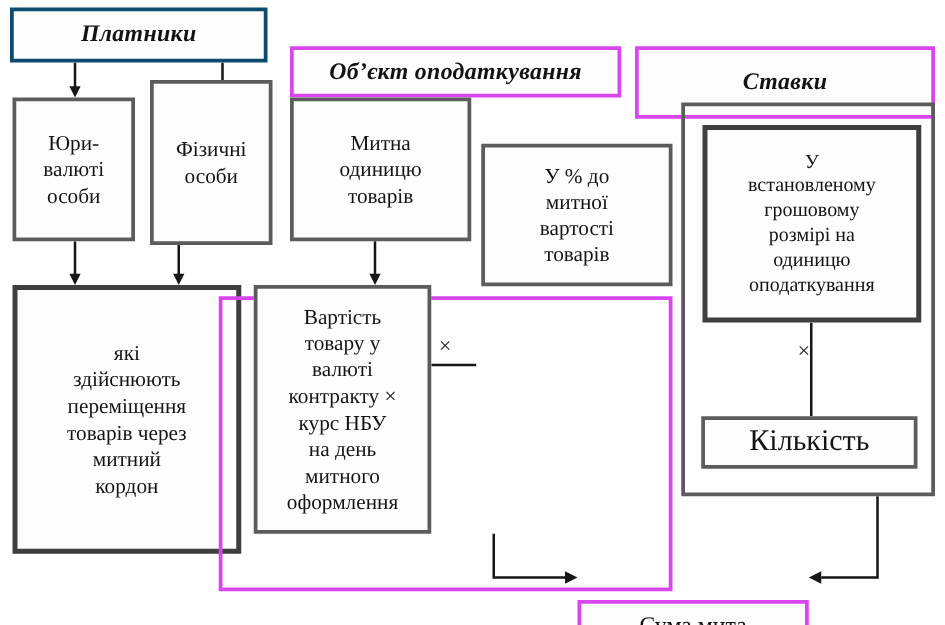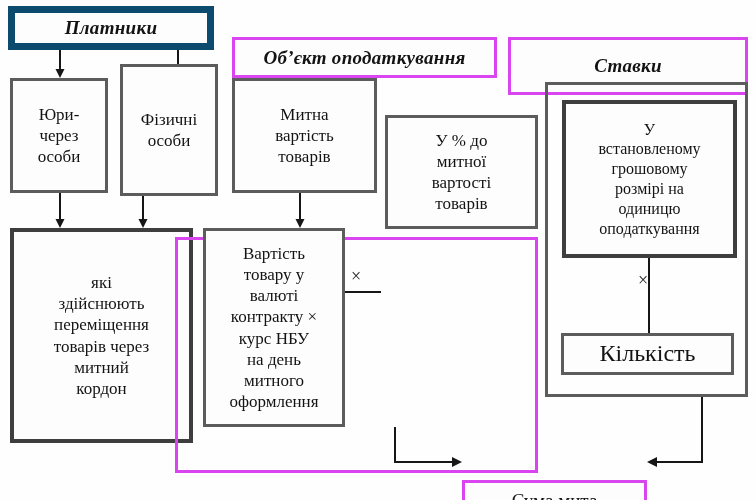--- a/index.html
+++ b/index.html
@@ -36,21 +36,21 @@
   }
   .header {
     font-weight: bold;
     font-style: italic;
     font-size: 19px;
     letter-spacing: 0.3px;
   }
   .container-box {
     background: transparent;
   }
-  .b-dark   { border: 7px solid #0c4a6e; }
+  .b-dark   { border: 3px solid #0c4a6e; }
   .b-darker { border: 4px solid #3e3e3e; }
   .b-mid    { border: 3px solid #5c5c5c; }
   .b-light  { border: 3px solid #d946ef; margin-top: 30px; }
   .times {
     position: absolute;
     width: 24px;
     height: 24px;
     display: flex;
     align-items: center;
     justify-content: center;
@@ -92,26 +92,26 @@
       <polygon points="462,462 452,457 452,467"></polygon>
       <polygon points="647,462 657,457 657,467"></polygon>
     </g>
   </svg>
 
   <div class="box header b-dark" style="left:8px;   top:6px; width:206px; height:44px;">Платники</div>
   <div class="box header b-light" style="left:232px; top:7px; width:265px; height:41px;">Об’єкт оподаткування</div>
   <div class="box header b-light" style="left:508px; top:7px; width:240px; height:58px;">Ставки</div>
 
   <div class="box b-mid" style="left:10px;  top:78px; width:98px;  height:115px;">Юри-
-через
+валюті
 особи</div>
   <div class="box b-mid" style="left:120px; top:64px; width:98px;  height:132px;">Фізичні
 особи</div>
   <div class="box b-mid" style="left:232px; top:78px; width:145px; height:115px;">Митна
-вартість
+одиницю
 товарів</div>
   <div class="box b-mid" style="left:385px; top:78px; width:153px; height:114px;margin-top:37px;">У % до
 митної
 вартості
 товарів</div>
 
   <div class="box b-darker" style="left:10px; top:228px; width:183px; height:215px;">які
 здійснюють
 переміщення
 товарів через

